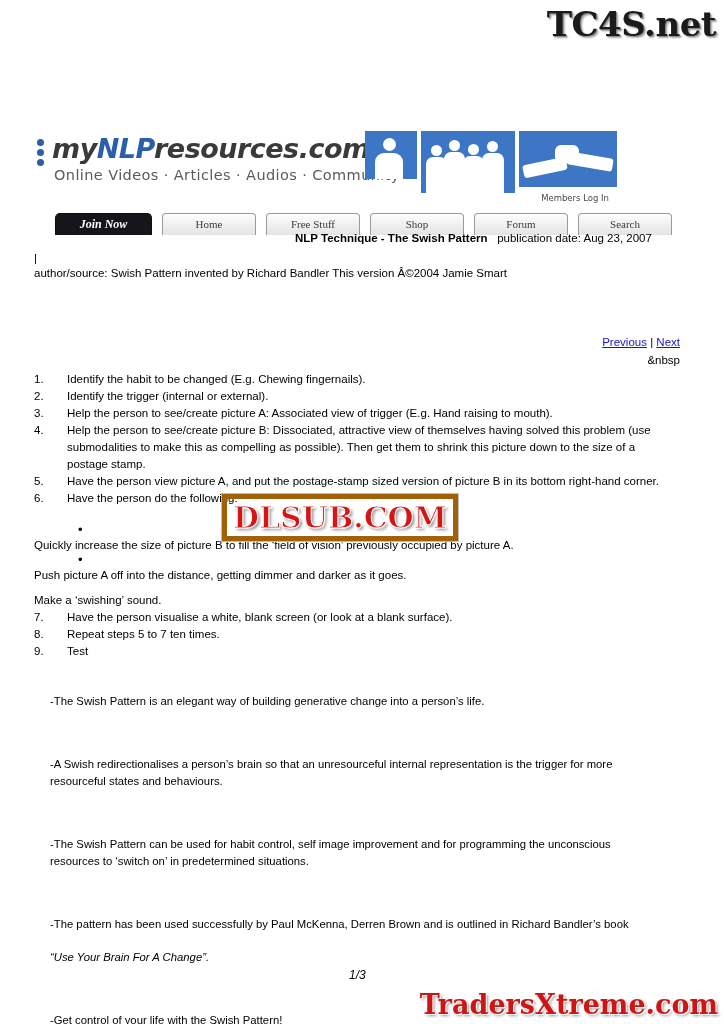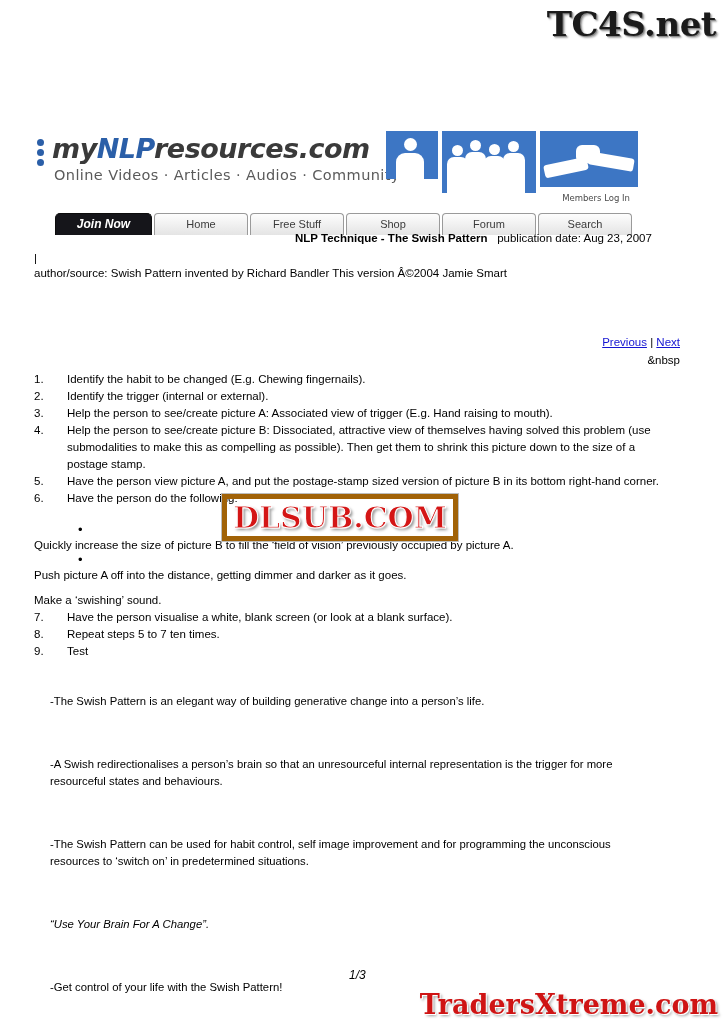--- a/index.html
+++ b/index.html
@@ -78,21 +78,21 @@
     top: 36px;
     font-family: "DejaVu Sans", sans-serif;
     font-size: 14.5px;
     color: #5a5a5a;
     letter-spacing: 0.4px;
     white-space: nowrap;
   }
 
   .photo-strip {
     position: absolute;
-    left: 352px;
+    left: 331px;
     top: 0;
     width: 244px;
     height: 62px;
   }
   .photo {
     position: absolute;
     top: 0;
     background: #3d76c4;
     overflow: hidden;
   }
@@ -128,28 +128,28 @@
     left: 55px;
     top: 213px;
     height: 22px;
     display: flex;
     align-items: flex-start;
   }
   .tab {
     height: 21px;
     line-height: 21px;
     text-align: center;
-    font-family: Liberation Sans, sans-serif;
+    font-family: Liberation Serif, serif;
     font-size: 11px;
     color: #3b3b3b;
     background: linear-gradient(#fdfdfd, #e4e4e4);
     border: 1px solid #9a9a9a;
     border-bottom: none;
     border-radius: 4px 4px 0 0;
-    margin-right: 2px;
+    margin-right: 10px;
     width: 92px;
   }
   .tab.join {
     background: #15151a;
     color: #ffffff;
     font-weight: bold;
     font-style: italic;
     border-color: #0c0c0c;
     width: 95px;
     border-radius: 5px 5px 0 0;
@@ -370,20 +370,21 @@
   <p class="num-item"><span class="n">9.</span><span>Test</span></p>
 
   <div class="spacer-17"></div>
 
   <p class="para"> -The Swish Pattern is an elegant way of building generative change into a person’s life.</p>
   <div class="spacer-14"></div>
   <p class="para">-A Swish redirectionalises a person’s brain so that an unresourceful internal representation is the trigger for more resourceful states and behaviours.</p>
   <div class="spacer-14"></div>
   <p class="para">-The Swish Pattern can be used for habit control, self image improvement and for programming the unconscious resources to ‘switch on’ in predetermined situations.</p>
   <div class="spacer-14"></div>
+  <p class="para">-The pattern has been used successfully by Paul McKenna, Derren Brown and is outlined in Richard Bandler’s book</p>
   <p class="para ital">“Use Your Brain For A Change”.</p>
   <div class="spacer-14"></div>
   <p class="para">-Get control of your life with the Swish Pattern!</p>
 
 </div>
 
 <div class="dlsub">DLSUB.COM</div>
 
 <div class="page-num">1/3</div>
 <div class="txtreme">TradersXtreme.com</div>

